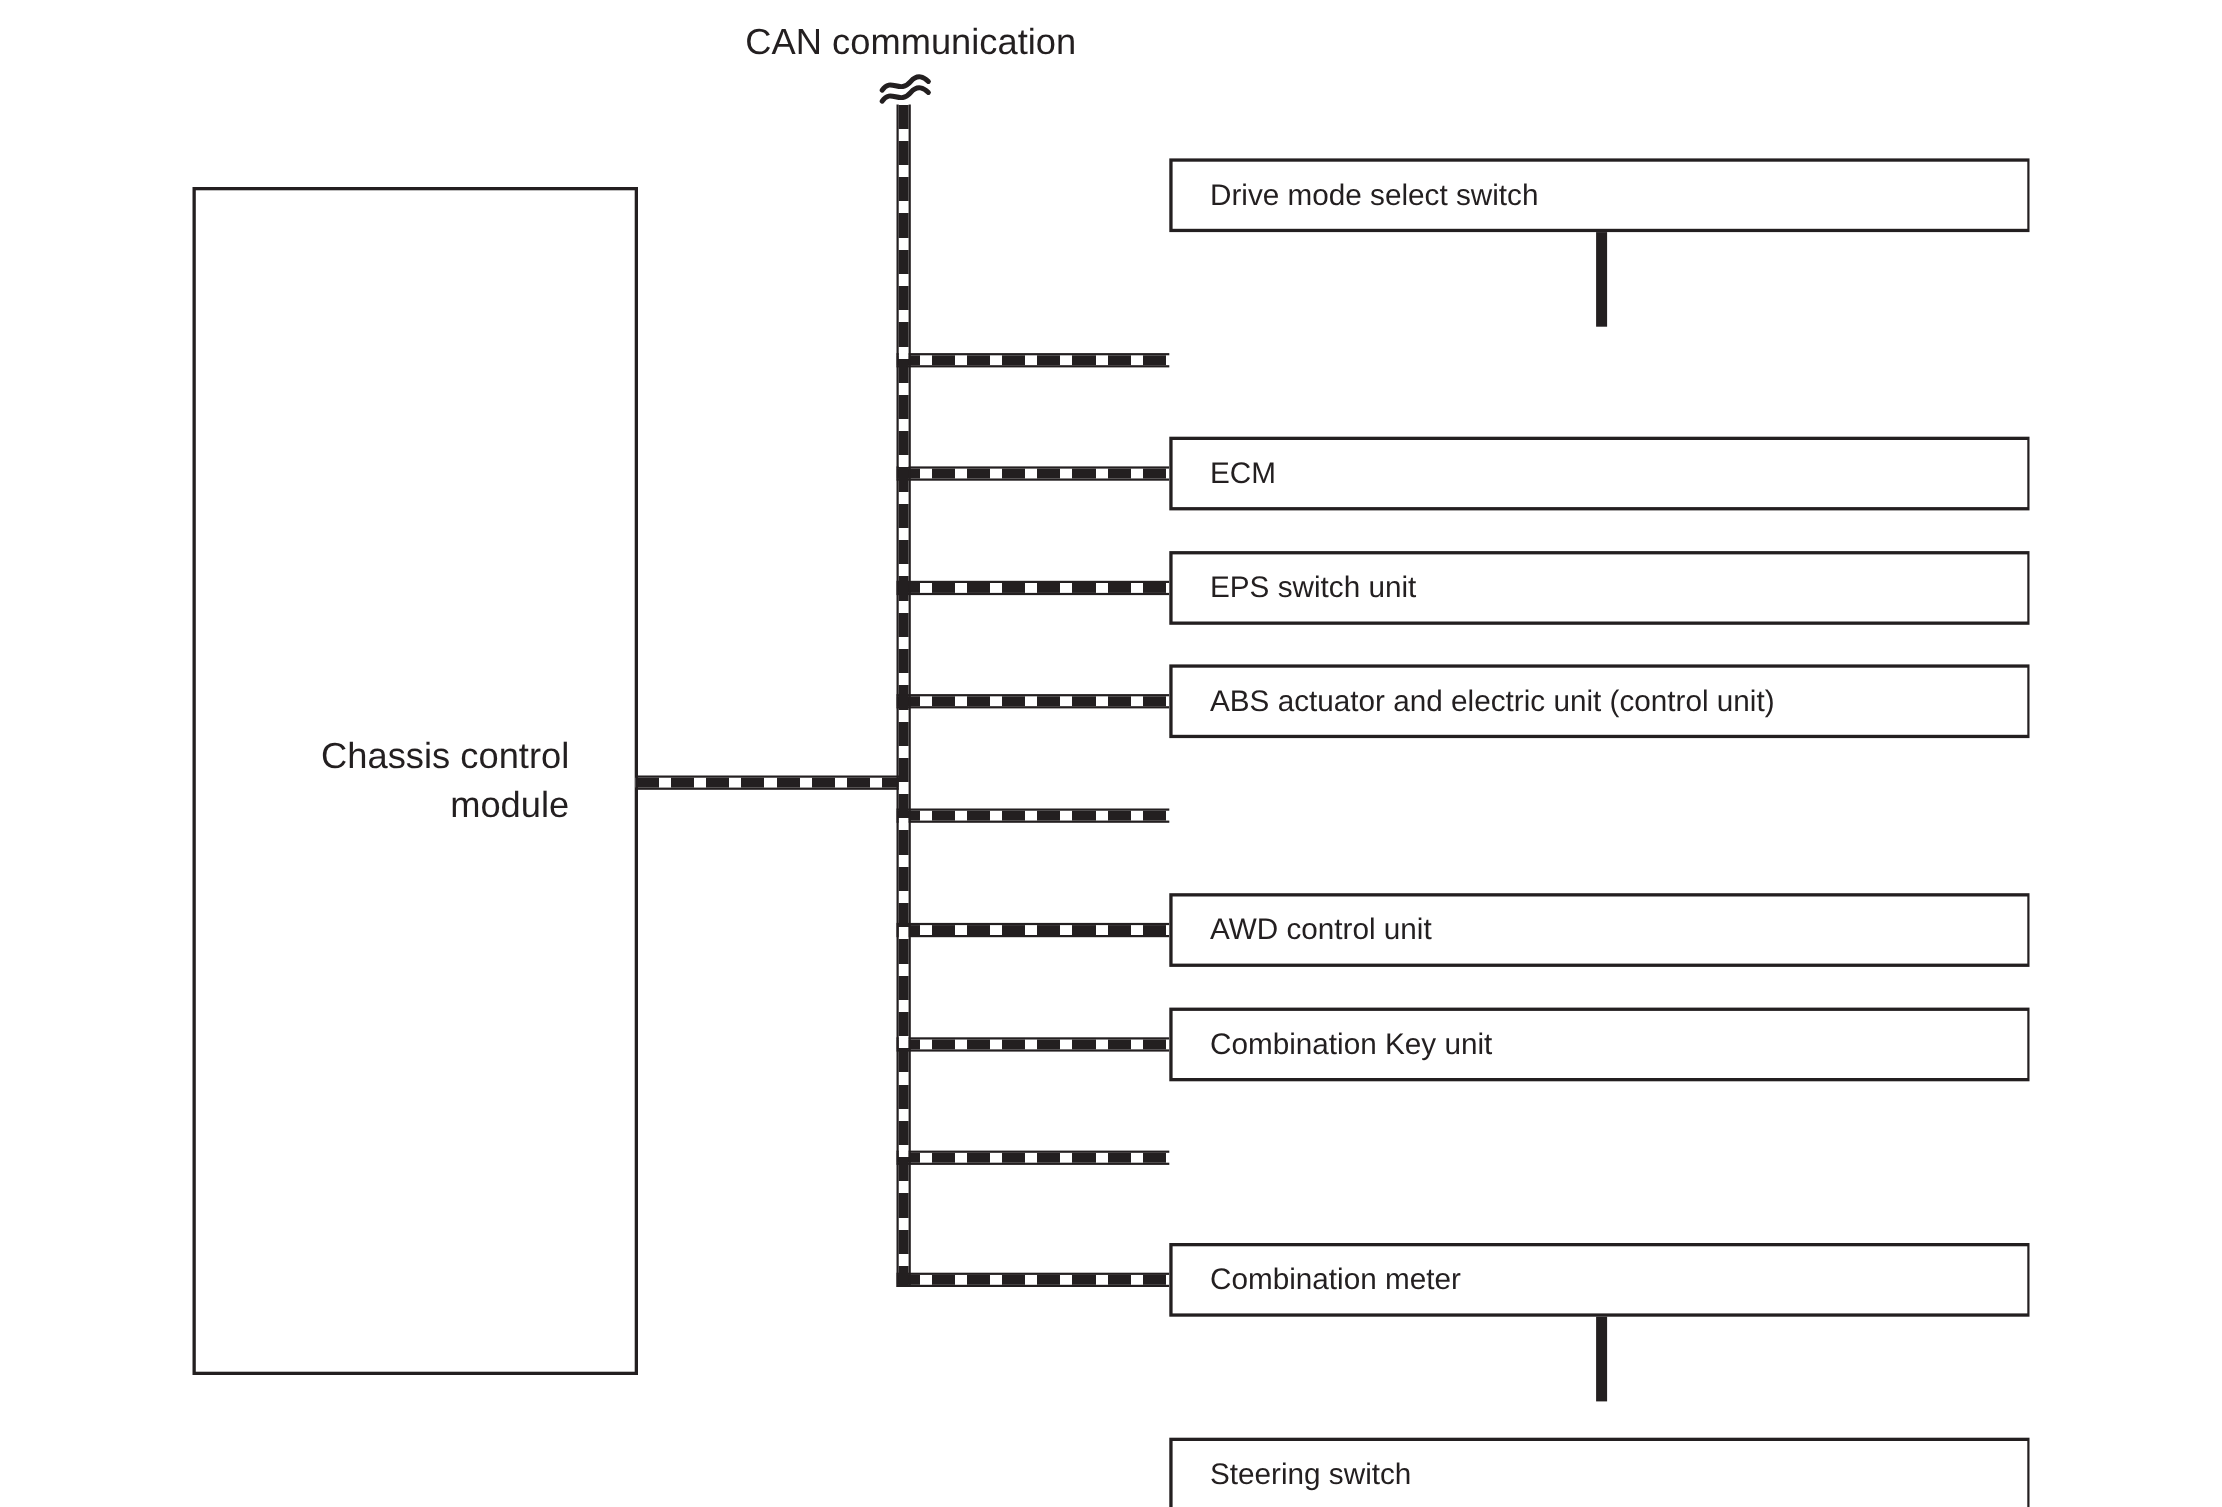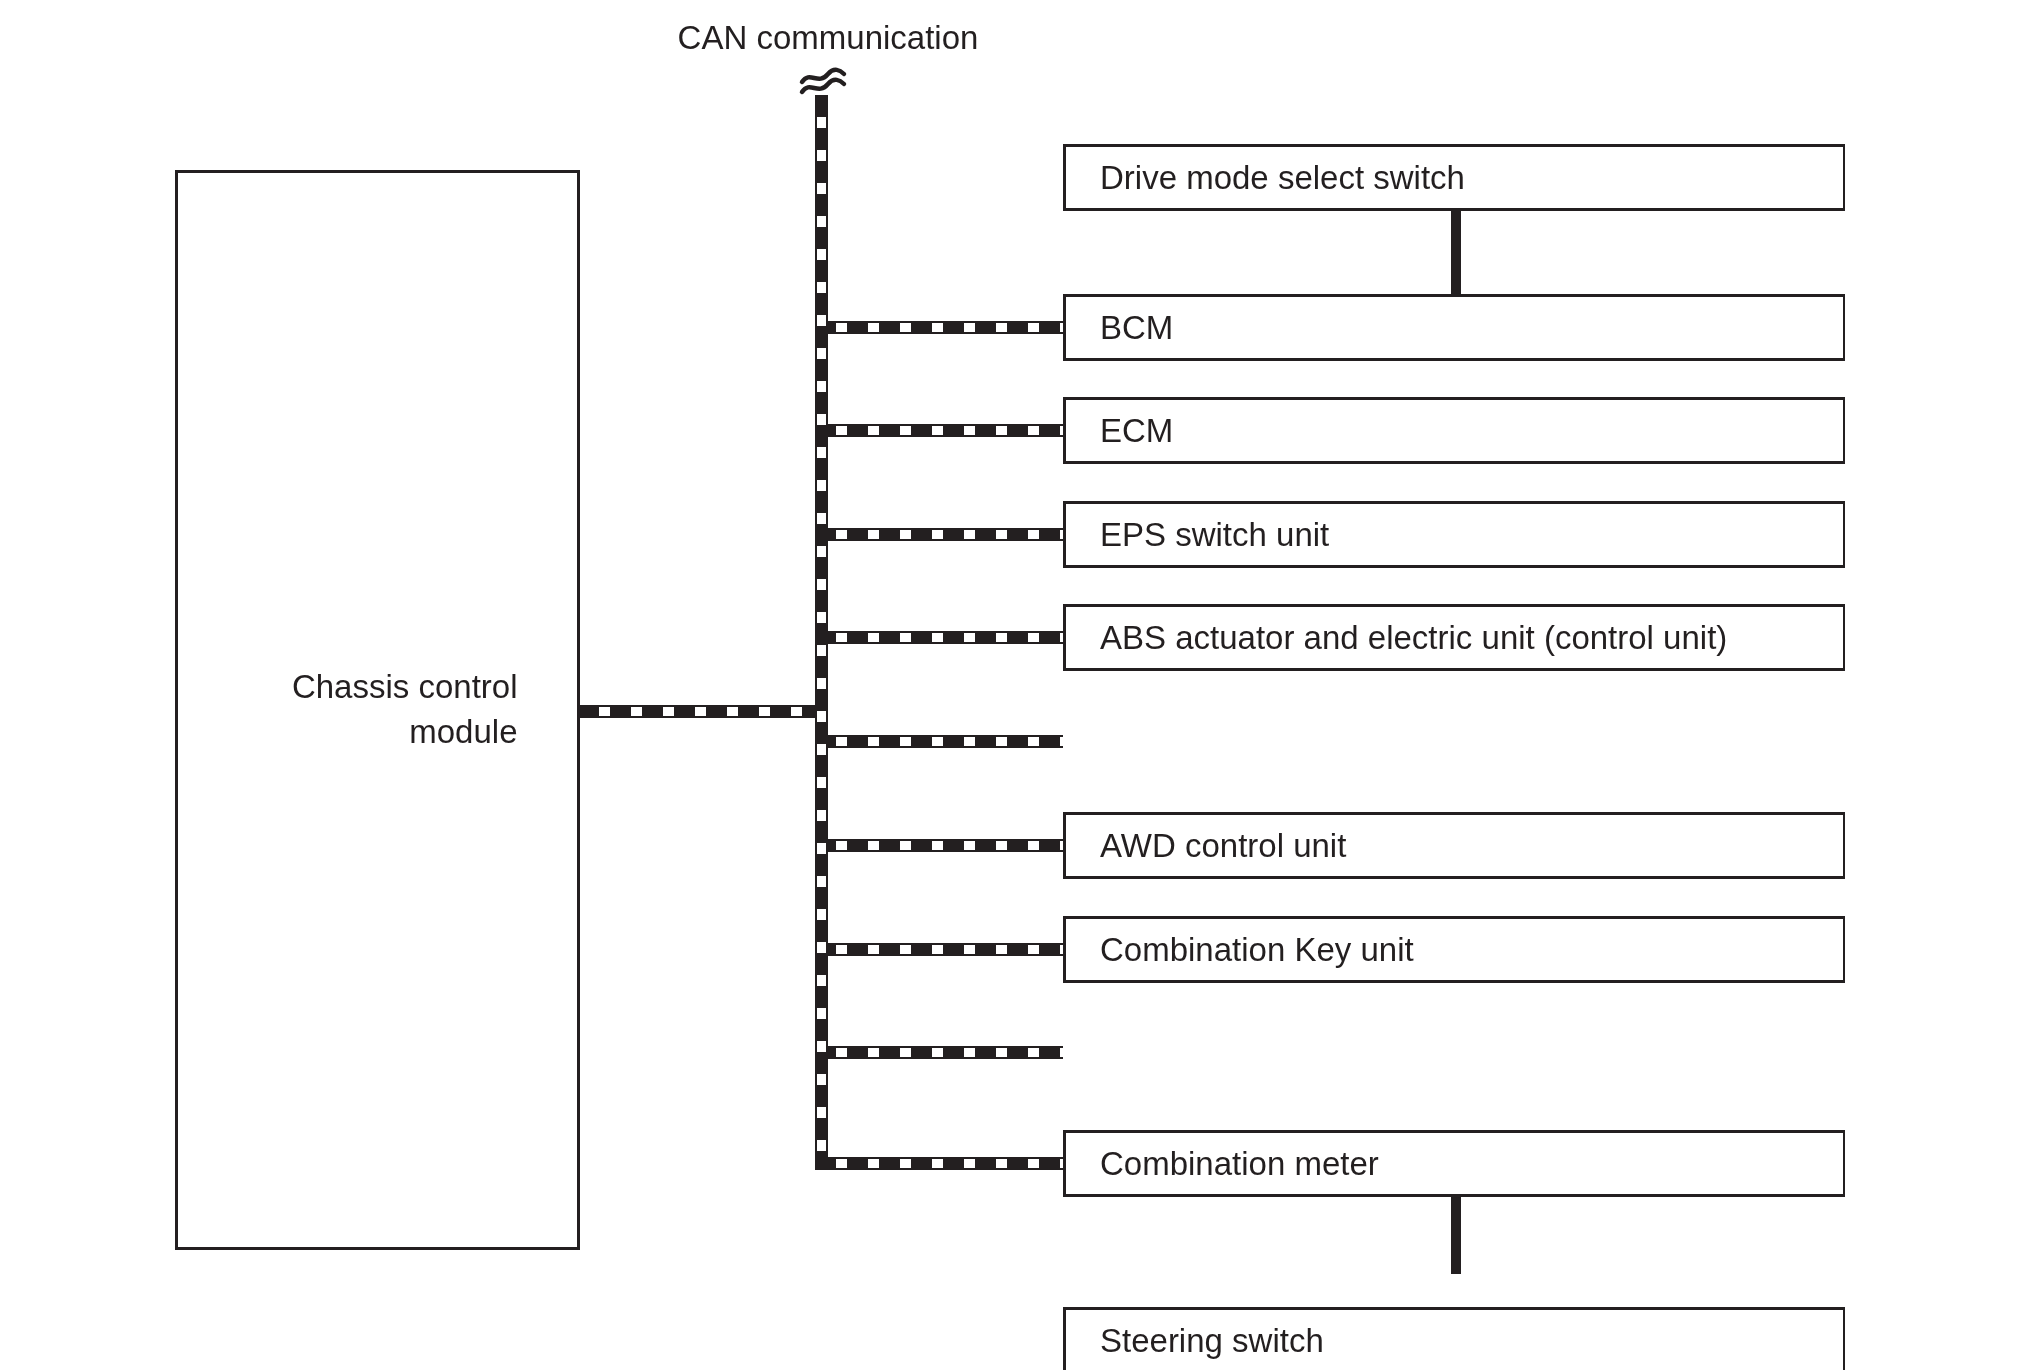--- a/index.html
+++ b/index.html
@@ -42,21 +42,21 @@
   }
   
   .node{
     position:absolute;
     left:1063px; width:783px; height:67px;
     border:3px solid var(--ink);
     box-sizing:border-box;
     background:var(--bg);
     display:flex; align-items:center;
     padding-left:34px;
-    font-size:33px;
+    font-size:27px;
     z-index:3;
   }
   
   .can-v{
     position:absolute;
     left:815px; top:95px; width:13px; height:1075px;
     box-sizing:border-box;
     border-left:2px solid var(--ink);
     border-right:2px solid var(--ink);
     background:repeating-linear-gradient(180deg, var(--ink) 0 22px, #ffffff 22px 33px);
@@ -115,23 +115,20 @@
   <div class="can-h branch" style="top:943px"></div>
   <div class="can-h branch" style="top:1046px"></div>
   <div class="can-h branch" style="top:1157px"></div>
 
   <div class="solid-v" style="top:209px; height:88px"></div>
   <div class="solid-v" style="top:1195px; height:79px"></div>
 
   <div class="node" style="top:144px">
     <span>Drive mode select switch</span>
   </div>
-  <div class="node" style="top:294px">
-    <span>BCM</span>
-  </div>
   <div class="node" style="top:397px">
     <span>ECM</span>
   </div>
   <div class="node" style="top:501px">
     <span>EPS switch unit</span>
   </div>
   <div class="node" style="top:604px">
     <span>ABS actuator and electric unit (control unit)</span>
   </div>
   <div class="node" style="top:812px">

